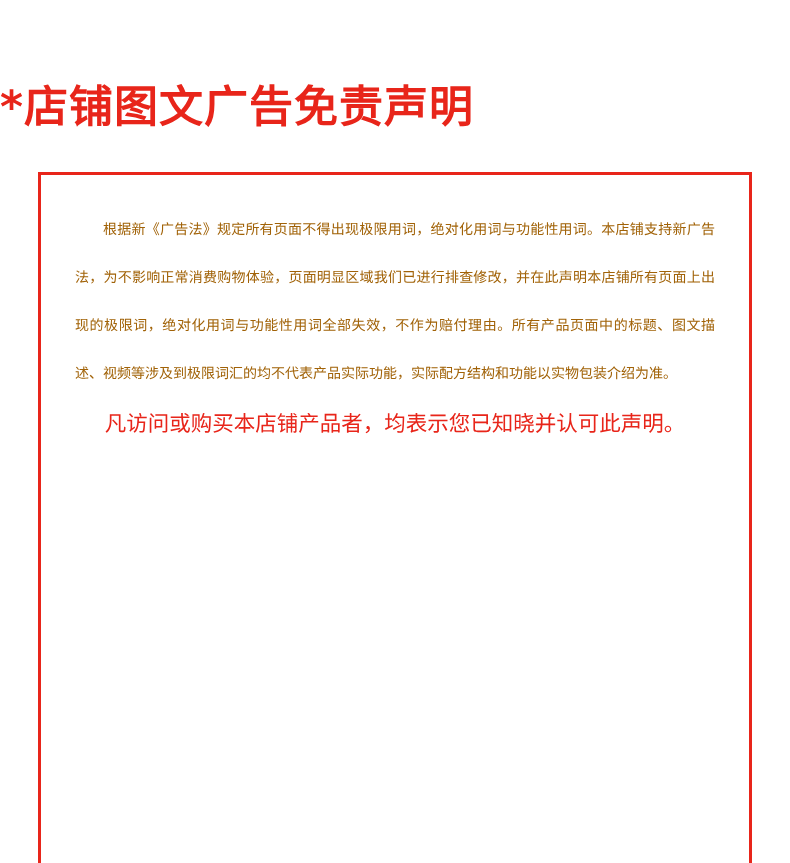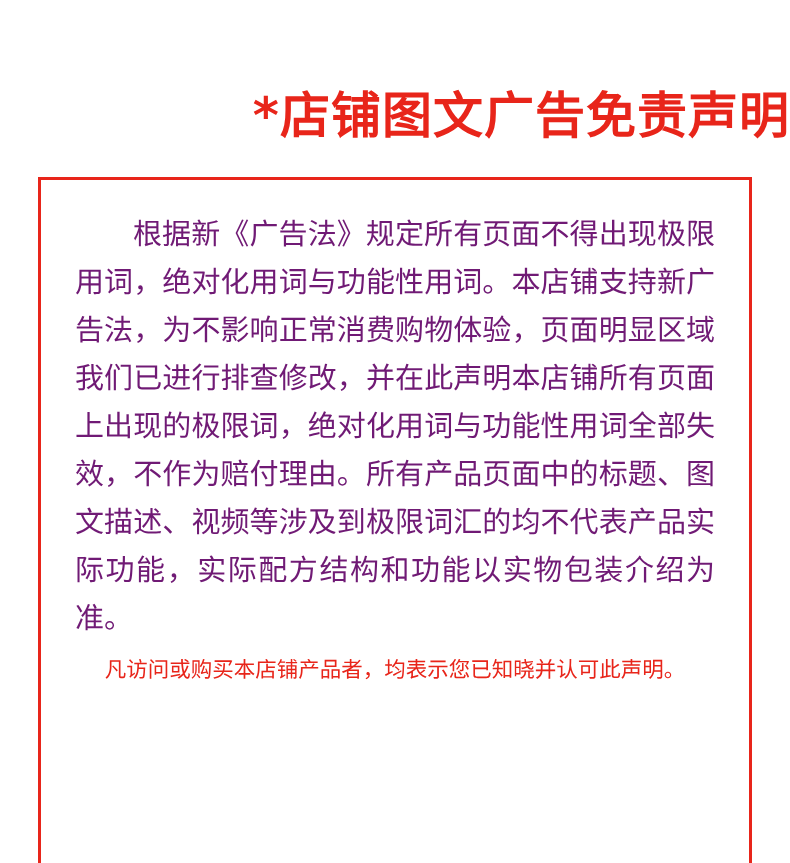--- a/index.html
+++ b/index.html
@@ -15,23 +15,23 @@
     overflow: hidden;
   }
   .page {
     position: relative;
     width: 790px;
     height: 863px;
     box-sizing: border-box;
     background: #ffffff;
   }
   .title {
-    text-align: right;
+    text-align: left;
     color: #e8251a;
-    font-size: 50px;
+    font-size: 44px;
     font-weight: bold;
     letter-spacing: 1px;
     padding-top: 52px;
     padding-bottom: 0;
     line-height: 1.2;
     font-family: "DejaVu Sans", "Liberation Sans", sans-serif;
   }
   .frame {
     position: absolute;
     left: 38px;
@@ -39,39 +39,39 @@
     width: 714px;
     height: 695px;
     border: 3px solid #e8251a;
     box-sizing: border-box;
     background: #ffffff;
   }
   .frame-inner {
     padding: 30px 34px 10px 34px;
   }
   .para {
-    color: #701a75;
-    font-size: 29px;
+    color: #a16207;
+    font-size: 14px;
     line-height: 48px;
     text-align: justify;
     text-justify: inter-ideograph;
     text-indent: 2em;
     margin: 0 0 0 0;
     font-family: "DejaVu Sans", "Liberation Sans", sans-serif;
   }
   .para + .para {
     margin-top: 0px;
   }
   .note {
     color: #e8251a;
     font-size: 21.5px;
     line-height: 48px;
     text-align: center;
     margin-top: 4px;
-    font-family: Liberation Sans, sans-serif;
+    font-family: Liberation Mono, monospace;
   }
 </style>
 </head>
 <body>
 
 <div class="page">
 
   <h1 class="title">*店铺图文广告免责声明</h1>
 
   <div class="frame">

